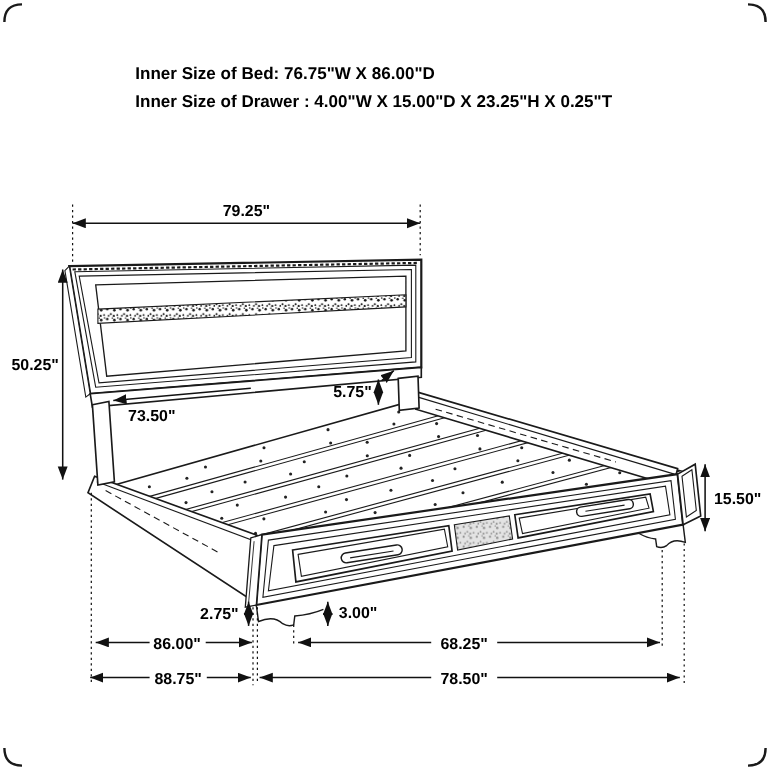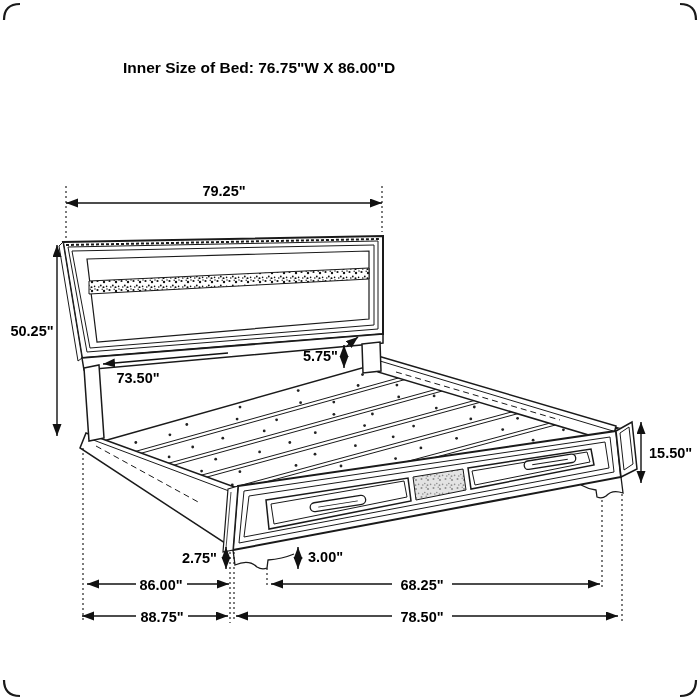--- a/index.html
+++ b/index.html
@@ -12,21 +12,21 @@
   .fw{fill:#ffffff;stroke:#1a1a1a;}
   .dim{stroke:#111;stroke-width:1.4;fill:none;}
   .ext{stroke:#111;stroke-width:1.1;stroke-dasharray:2 3;fill:none;}
   text.lbl{font-family:"Liberation Sans",sans-serif;font-weight:bold;font-size:14.5px;fill:#000;}
 </style>
 </head>
 <body>
 
 <div id="stage">
 
-  <div id="title-block"><div>Inner Size of Bed: 76.75"W X 86.00"D</div></div>
+  <div id="title-block"><div>Inner Size of Bed: 76.75"W X 86.00"D</div><div>Inner Size of Drawer : 4.00"W X 15.00"D X 23.25"H X 0.25"T</div></div>
 
   <svg width="700" height="700" viewBox="0 0 700 700">
     <defs>
       <marker id="ah" markerUnits="userSpaceOnUse" markerWidth="13" markerHeight="10" refX="12" refY="4.5" orient="auto-start-reverse">
         <path d="M0,0 L12,4.5 L0,9 z" fill="#111"></path>
       </marker>
       <pattern id="sp" width="12" height="9" patternUnits="userSpaceOnUse">
         <rect width="12" height="9" fill="#ffffff"></rect>
         <circle cx="1.5" cy="2" r="1.1" fill="#111"></circle>
         <circle cx="4.8" cy="6.5" r="0.9" fill="#111"></circle>

